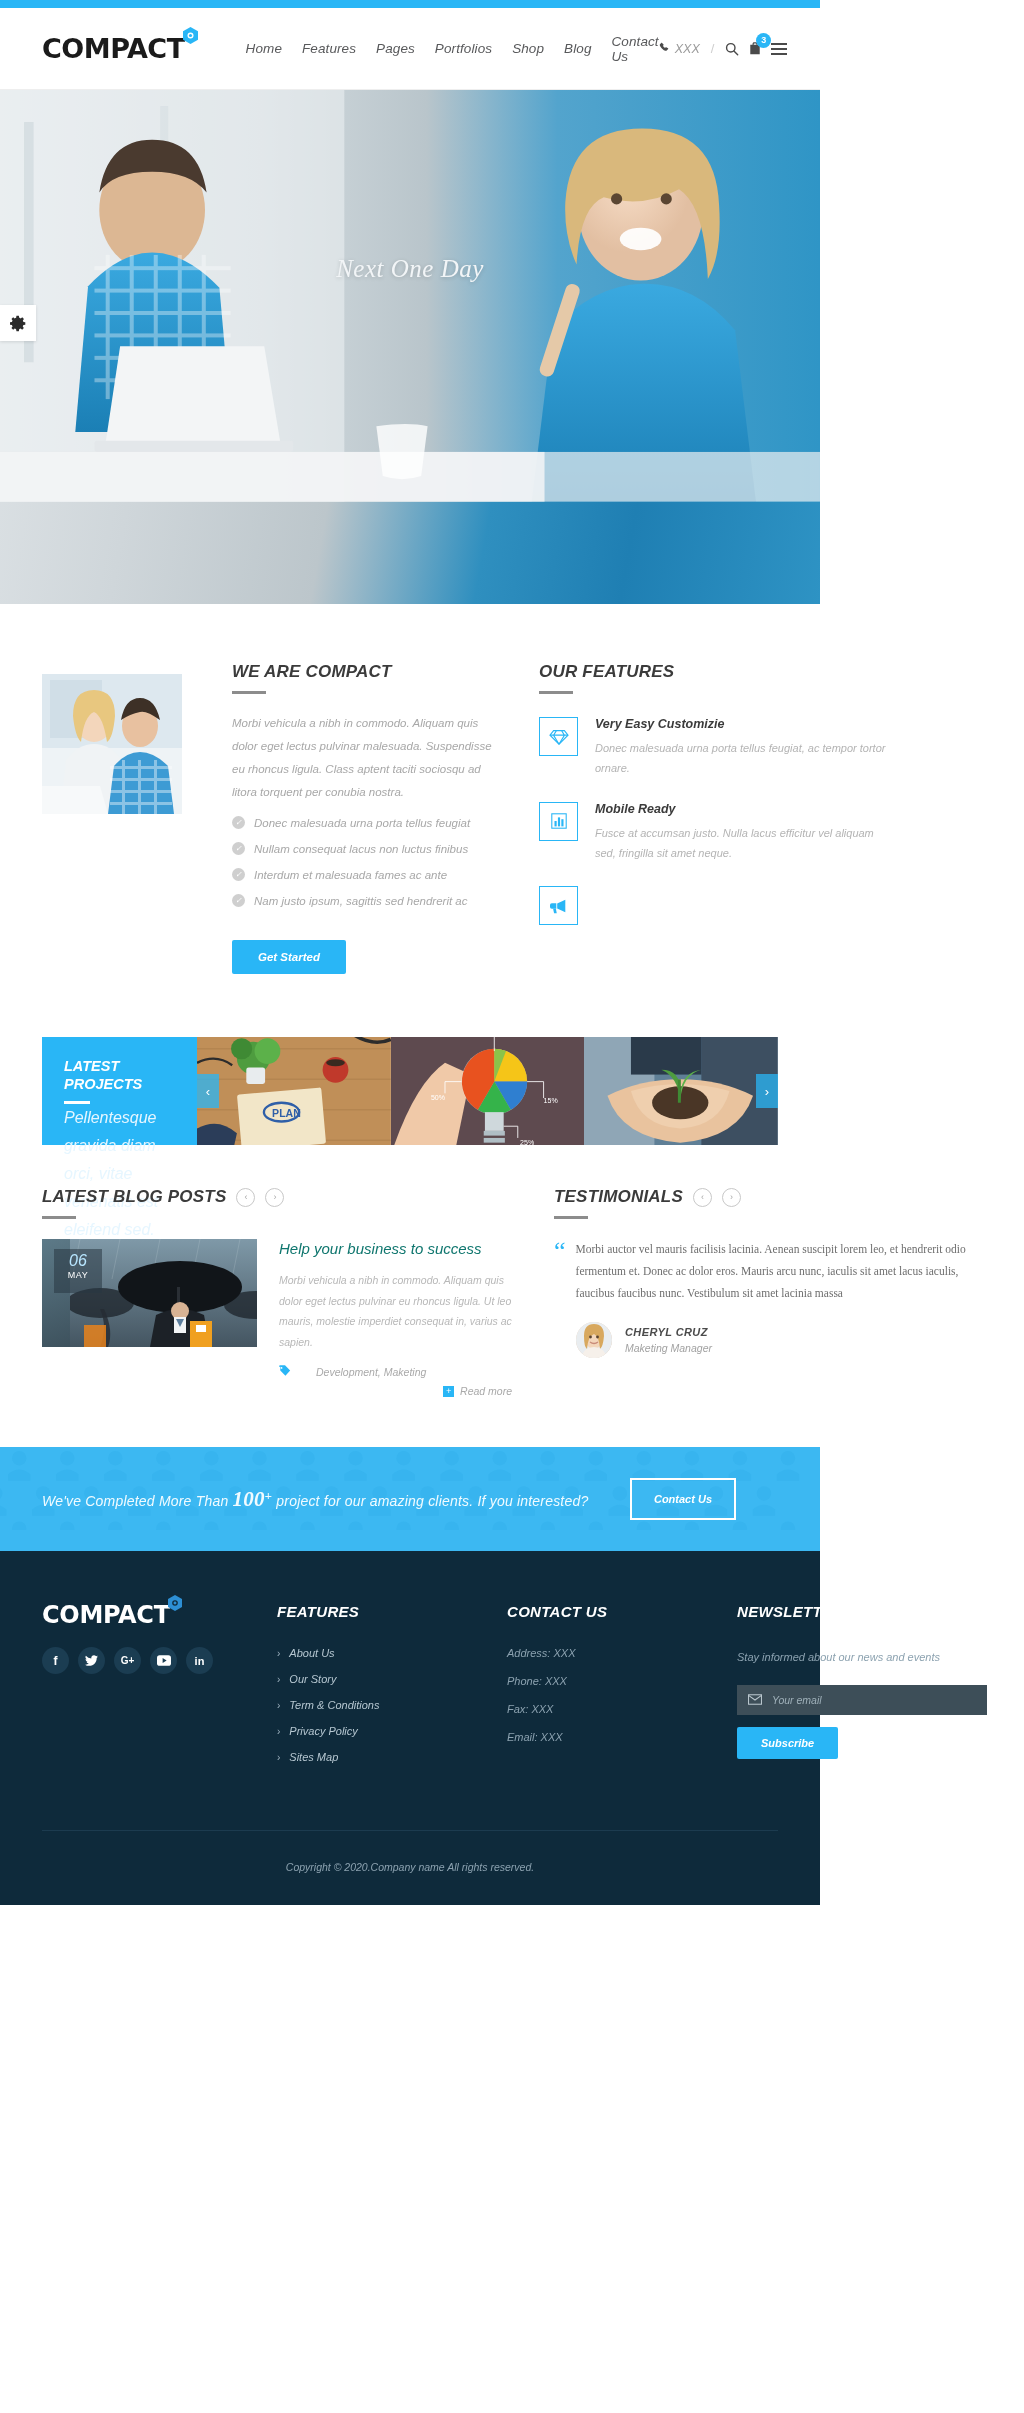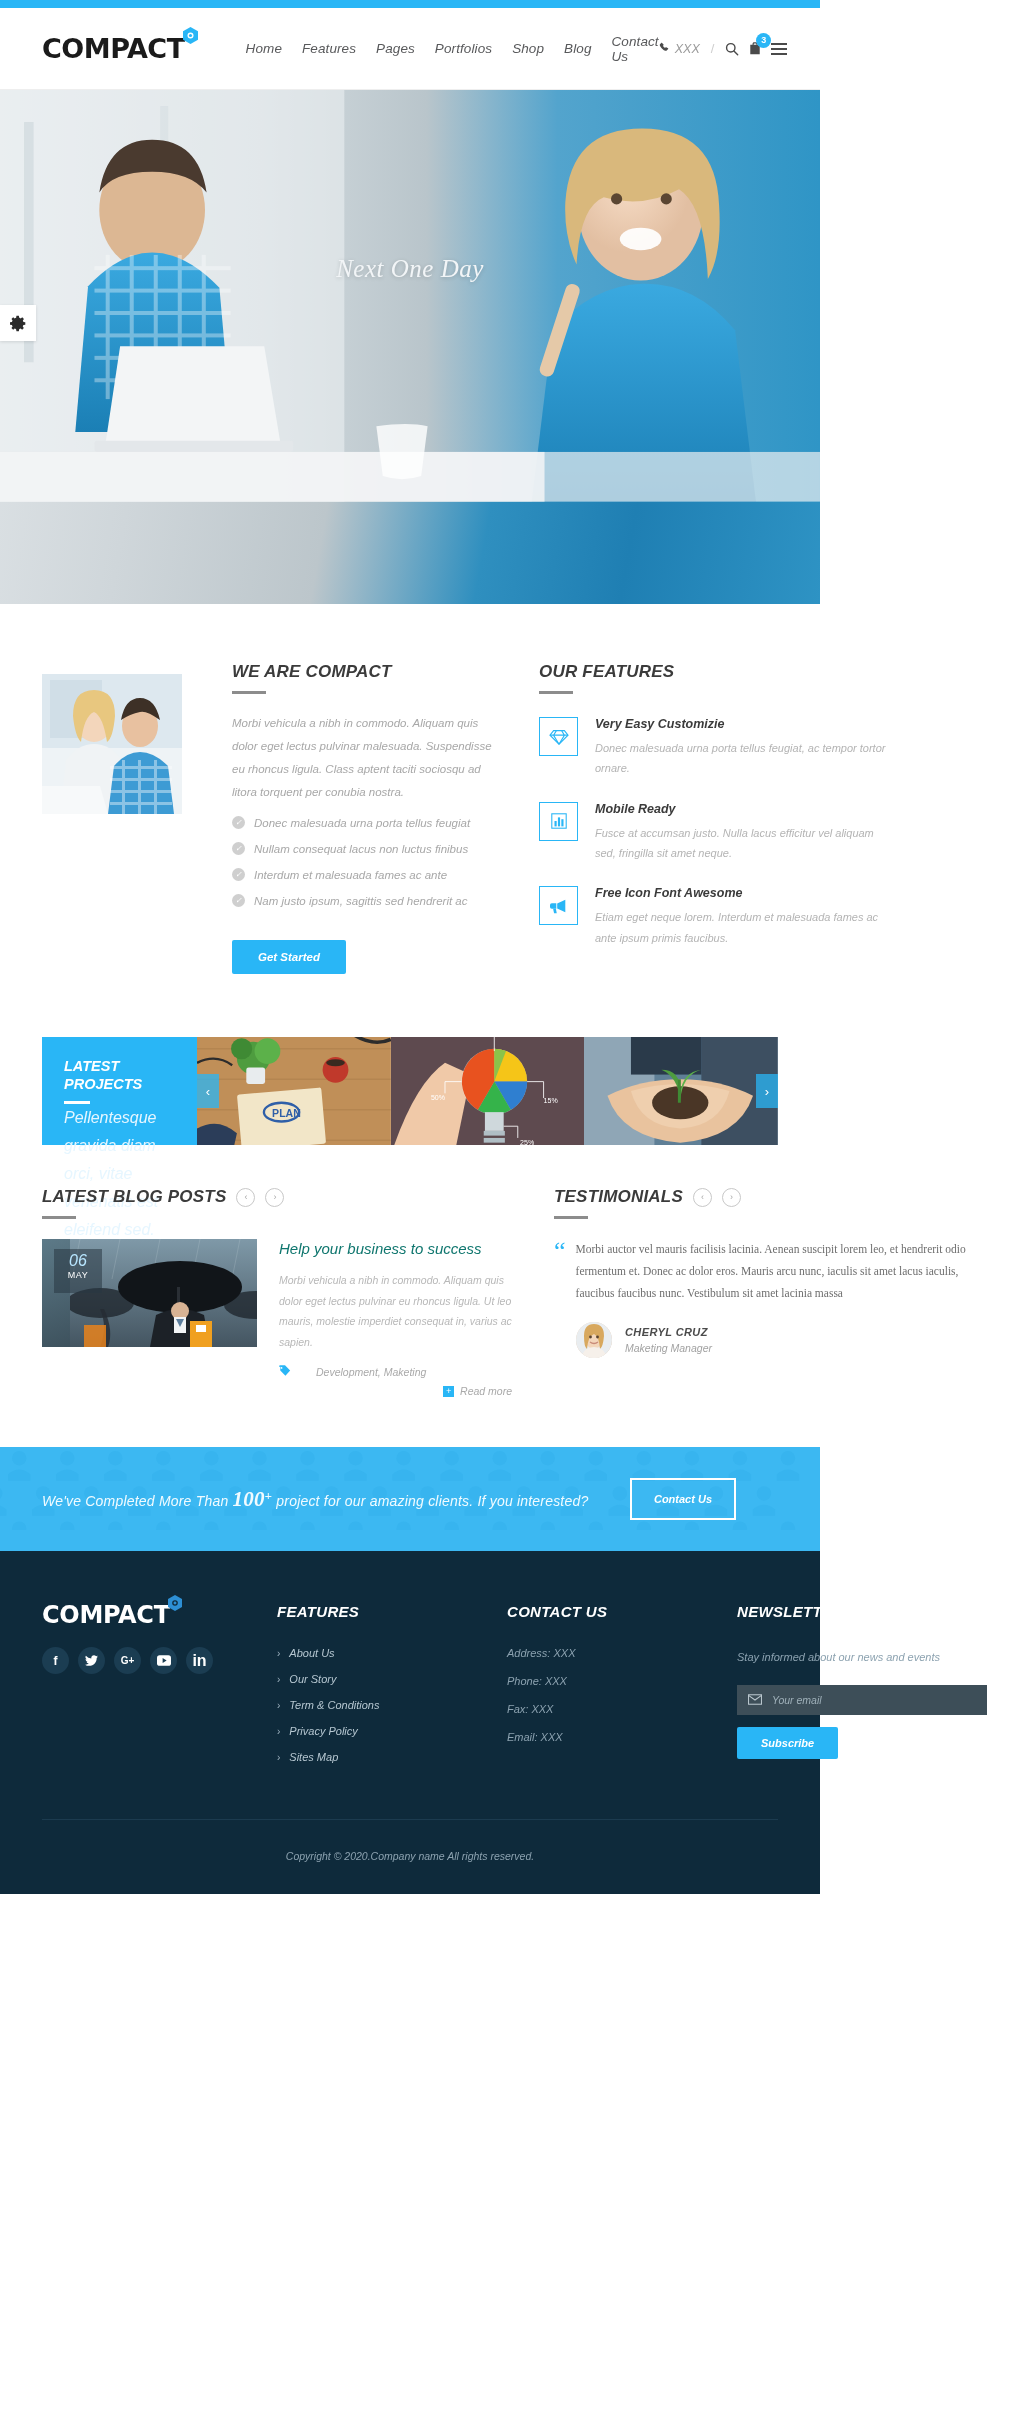--- a/index.html
+++ b/index.html
@@ -262,21 +262,21 @@
     background: transparent; border: none; outline: none; color: #b9c6cd;
     font-style: italic; font-size: 10.5px; font-family: "Liberation Sans", sans-serif;
     width: 100%;
   }
   .email-field input::placeholder { color: #9fb0b9; }
   .btn-subscribe {
     margin-top: 12px; background: #29b6f6; border: none; color: #fff; cursor: pointer;
     font-style: italic; font-weight: bold; font-size: 11px; padding: 10px 24px; border-radius: 2px;
   }
   .footer-bottom {
-    margin-top: 42px; border-top: 1px solid #1c3b4f; text-align: center;
+    margin-top: 53px; border-top: 1px solid #1c3b4f; text-align: center;
     padding: 26px 0 30px 0;
   }
   .footer-bottom span {
     font-style: italic; font-size: 10.5px; color: #8ca2b0;
   }
 </style>
 </head>
 <body>
 
 <div class="page">
@@ -488,24 +488,20 @@
         </div>
       </div>
 
       <div class="feat-item">
         <div class="feat-ico">
           <svg width="20" height="18" viewBox="0 0 22 20" fill="#29b6f6">
             <path d="M18 3v14l-9-4.3V7.3z"></path>
               <path d="M3 7h5v6H3a2 2 0 01-2-2V9a2 2 0 012-2z"></path>
             <path d="M4.5 13h3l1 5h-3z"></path>
           </svg>
-        </div>
-        <div>
-          <div class="feat-title">Free Icon Font Awesome</div>
-          <div class="feat-desc">Etiam eget neque lorem. Interdum et malesuada fames ac ante ipsum primis faucibus.</div>
         </div>
       </div>
     </div>
   </div>
 
   <div class="projects">
     <div class="projects-row">
       <div class="projects-caption">
         <h3>
           <span>LATEST</span><br>
@@ -757,21 +753,21 @@
                 <path d="M16 1.5a6.6 6.6 0 01-1.9.5A3.3 3.3 0 0015.5.2a6.6 6.6 0 01-2.1.8A3.3 3.3 0 007.8 4 9.3 9.3 0 011.1.6a3.3 3.3 0 001 4.4 3.3 3.3 0 01-1.5-.4 3.3 3.3 0 002.6 3.3 3.3 3.3 0 01-1.5.1 3.3 3.3 0 003 2.3A6.6 6.6 0 010 11.6a9.3 9.3 0 005 1.5c6.1 0 9.4-5 9.4-9.4v-.4A6.7 6.7 0 0016 1.5z"></path>
               </svg>
           </span>
           <span class="soc" style="font-size:10px">G+</span>
           <span class="soc">
             <svg width="14" height="11" viewBox="0 0 16 12" fill="#ffffff">
                 <rect width="16" height="12" rx="3"></rect>
                 <polygon points="6.4,3.2 11,6 6.4,8.8" fill="#1b3d52"></polygon>
               </svg>
           </span>
-          <span class="soc" style="font-size:16px">in</span>
+          <span class="soc" style="font-size:11px">in</span>
         </div>
       </div>
 
       <div class="fcol">
         <div class="fhead">FEATURES</div>
         <ul class="flist">
           <li>
             <span class="fchev">›</span>
             <a href="#">About Us</a>
           </li>

